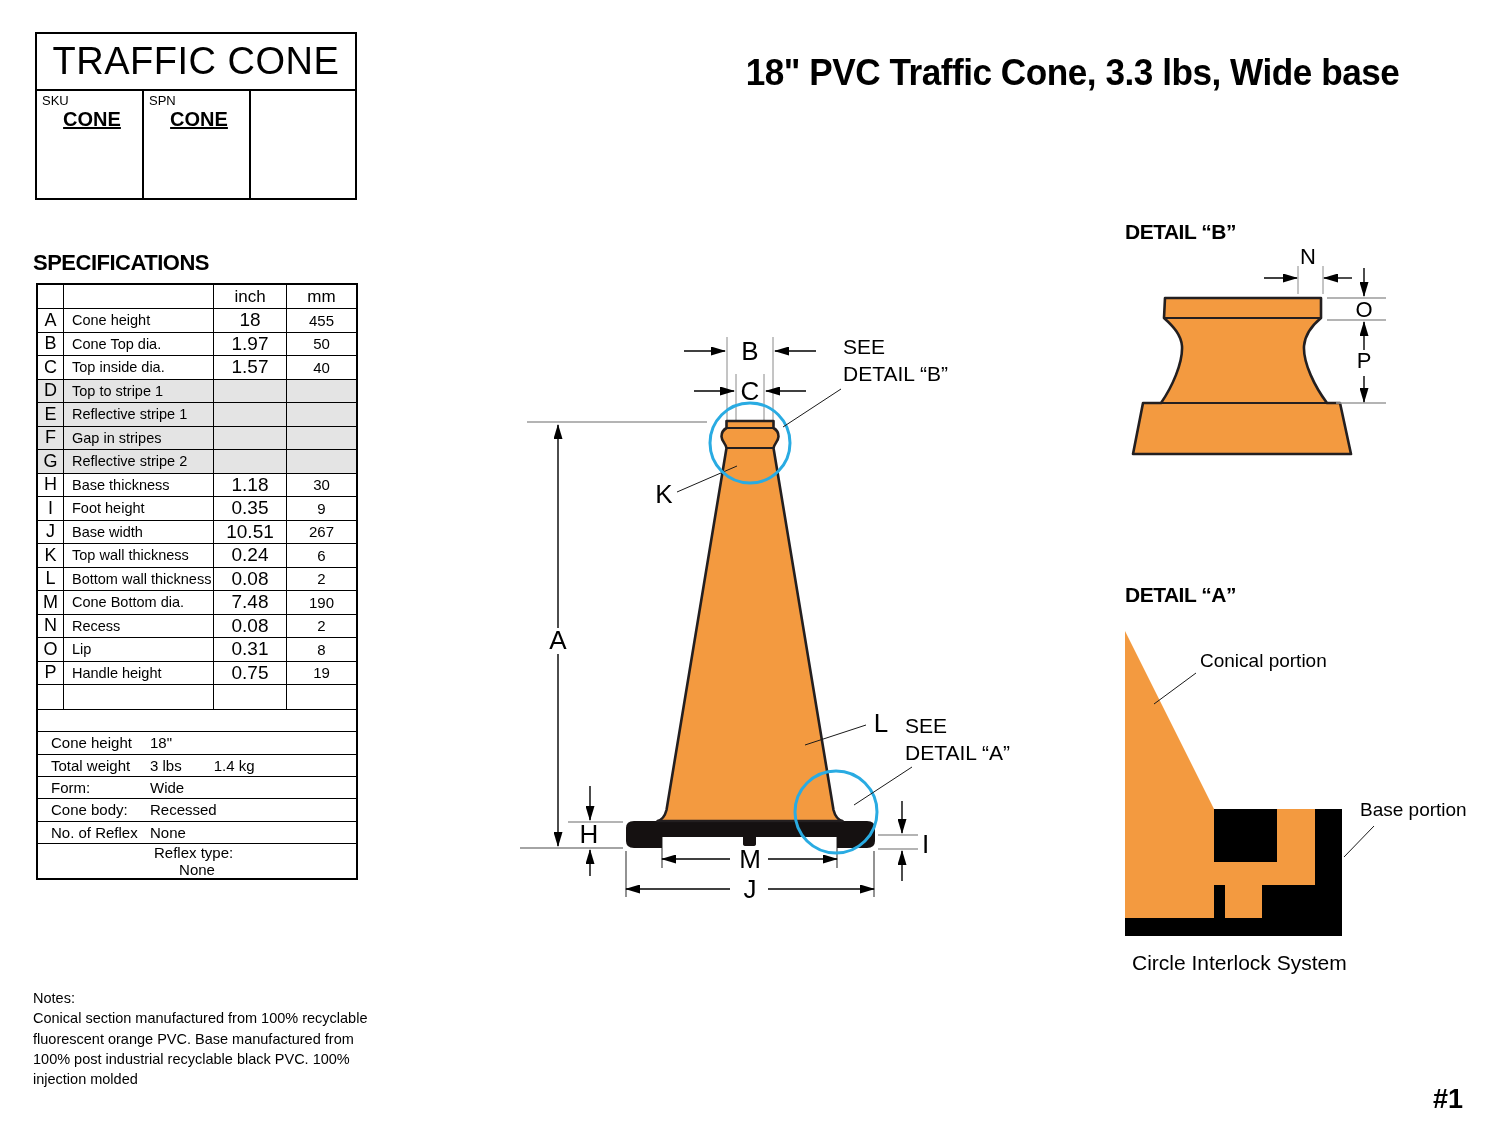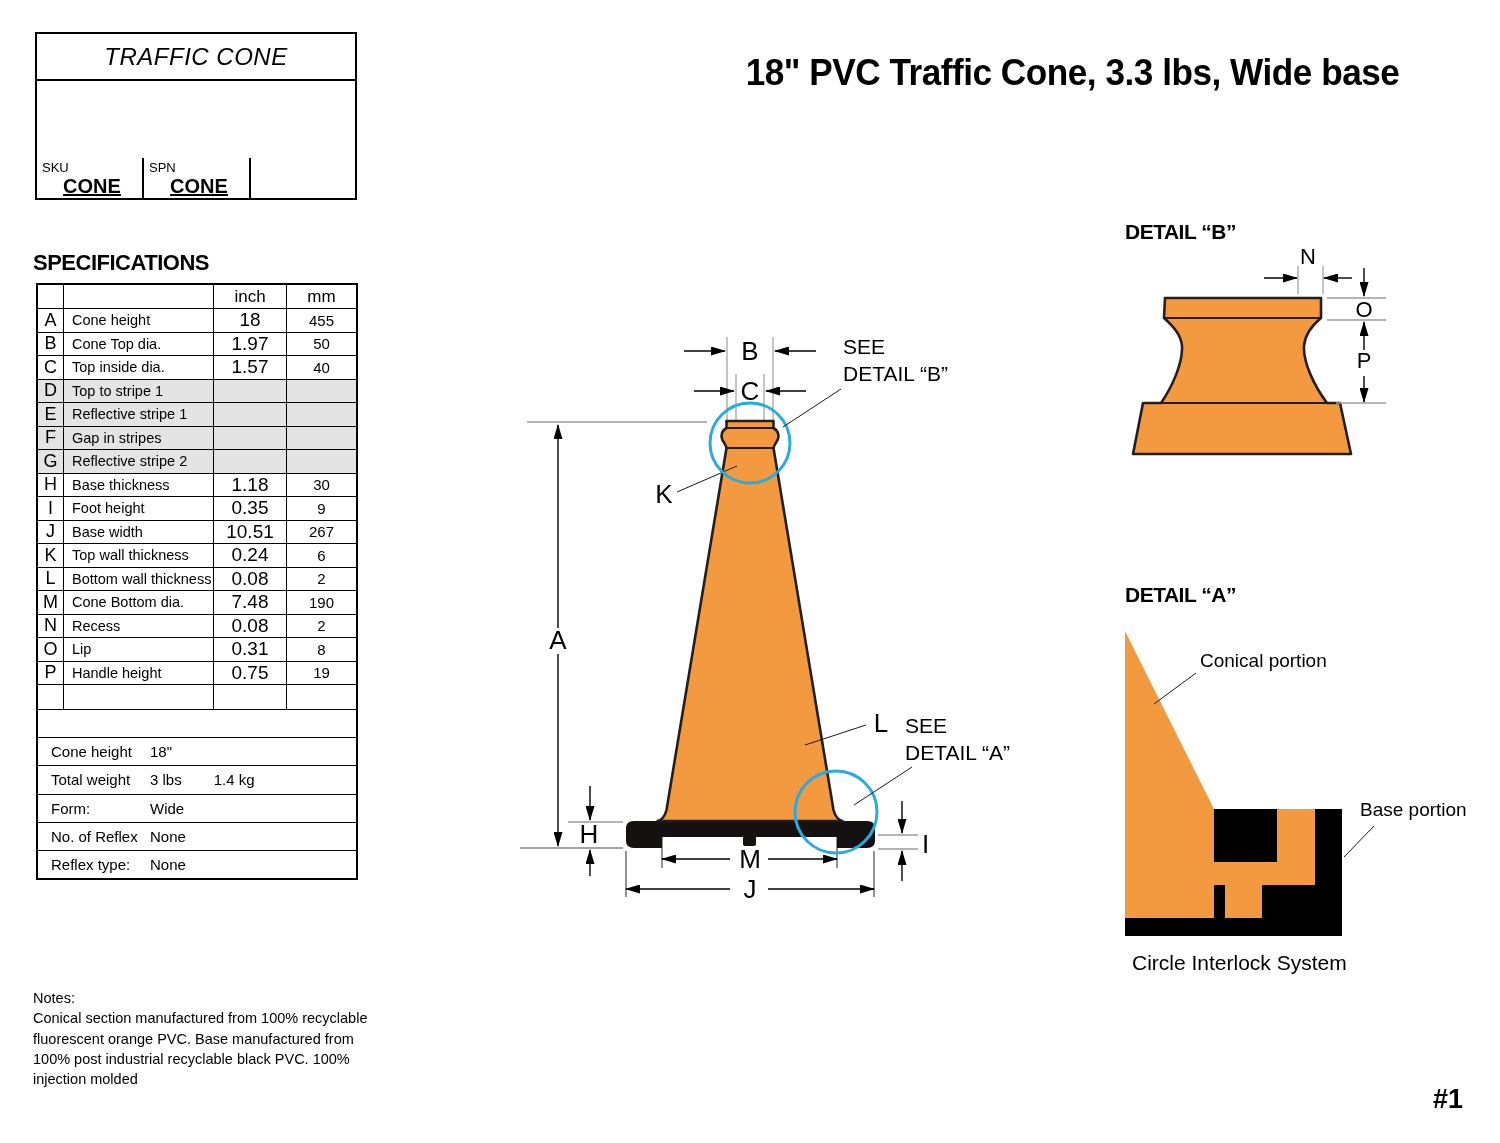--- a/index.html
+++ b/index.html
@@ -7,23 +7,23 @@
     --gray:#9B9B9B; --shade:#E4E4E4;
   }
   *{margin:0;padding:0;box-sizing:border-box;}
   body{background:#fff;font-family:"Liberation Sans",sans-serif;color:#000;}
   .page{position:relative;width:1500px;height:1143px;background:#fff;overflow:hidden;}
 
   
   .logo-box{position:absolute;left:35px;top:32px;width:322px;height:168px;border:2px solid #000;display:flex;flex-direction:column;}
   .logo-brand{height:61px;border-bottom:2px solid #000;display:flex;align-items:center;justify-content:center;
     font-size:37px;font-weight:bold;letter-spacing:-1px;}
-  .logo-product{height:47px;border-bottom:2px solid #000;display:flex;align-items:center;justify-content:center;
-    font-size:24px;letter-spacing:0.5px;font-style:italic;}
-  .logo-ids{flex:1;display:flex;align-items:flex-end;}
+  .logo-product{height:57px;border-bottom:2px solid #000;display:flex;align-items:center;justify-content:center;
+    font-size:38px;letter-spacing:0.5px;}
+  .logo-ids{flex:1;display:flex;}
   .logo-cell{width:107px;border-right:2px solid #000;padding:2px 0 0 5px;}
   .logo-cell.last{border-right:none;flex:1;}
   .logo-cell .lab{font-size:13px;}
   .logo-cell .val{font-size:20px;font-weight:bold;text-align:center;margin-top:0px;text-decoration:underline;}
 
   
   .main-title{position:absolute;left:685px;top:52px;width:775px;text-align:center;
     font-size:37px;font-weight:bold;letter-spacing:-0.5px;transform:scaleX(0.95);transform-origin:center;}
 
   
@@ -41,21 +41,21 @@
   .c.k{width:26px;justify-content:center;font-size:18px;}
   .c.n{width:150px;padding-left:8px;font-size:14.5px;}
   .c.v{width:73px;justify-content:center;font-size:19px;}
   .c.v2{flex:1;border-right:none;justify-content:center;font-size:15px;}
   .c.hd{font-size:17px;}
 
   
   .info-table{position:absolute;left:36px;top:710px;width:322px;height:170px;border:2px solid #000;border-top:none;
     display:flex;flex-direction:column;background:#fff;}
   .irow{display:flex;align-items:center;flex:1;border-bottom:1px solid #000;font-size:15px;}
-  .irow:last-child{border-bottom:none;}
+  .irow:last-child{border-bottom:none;flex-direction:column;}
   .irow .ilab{width:112px;padding-left:13px;}
   .irow .ival{padding-left:0;}
   .irow .ival2{margin-left:32px;}
 
   
   .notes{position:absolute;left:33px;top:988px;font-size:14.5px;line-height:20.3px;}
   .part-number{position:absolute;left:33px;top:1168px;font-family:"Liberation Mono","DejaVu Sans Mono",monospace;font-size:19px;letter-spacing:1px;}
   .page-number{position:absolute;left:1433px;top:1084px;font-size:27px;font-weight:bold;}
 
   
@@ -229,20 +229,25 @@
         <div class="ilab">Total weight</div>
         <div class="ival">3 lbs</div>
         <div class="ival2">1.4 kg</div>
       </div>
     <div class="irow">
         <div class="ilab">Form:</div>
         <div class="ival">Wide</div>
         <div class="ival2"></div>
       </div>
     <div class="irow">
+        <div class="ilab">Cone body:</div>
+        <div class="ival">Recessed</div>
+        <div class="ival2"></div>
+      </div>
+    <div class="irow">
         <div class="ilab">No. of Reflex</div>
         <div class="ival">None</div>
         <div class="ival2"></div>
       </div>
     <div class="irow">
         <div class="ilab">Reflex type:</div>
         <div class="ival">None</div>
         <div class="ival2"></div>
       </div>
   </div>

